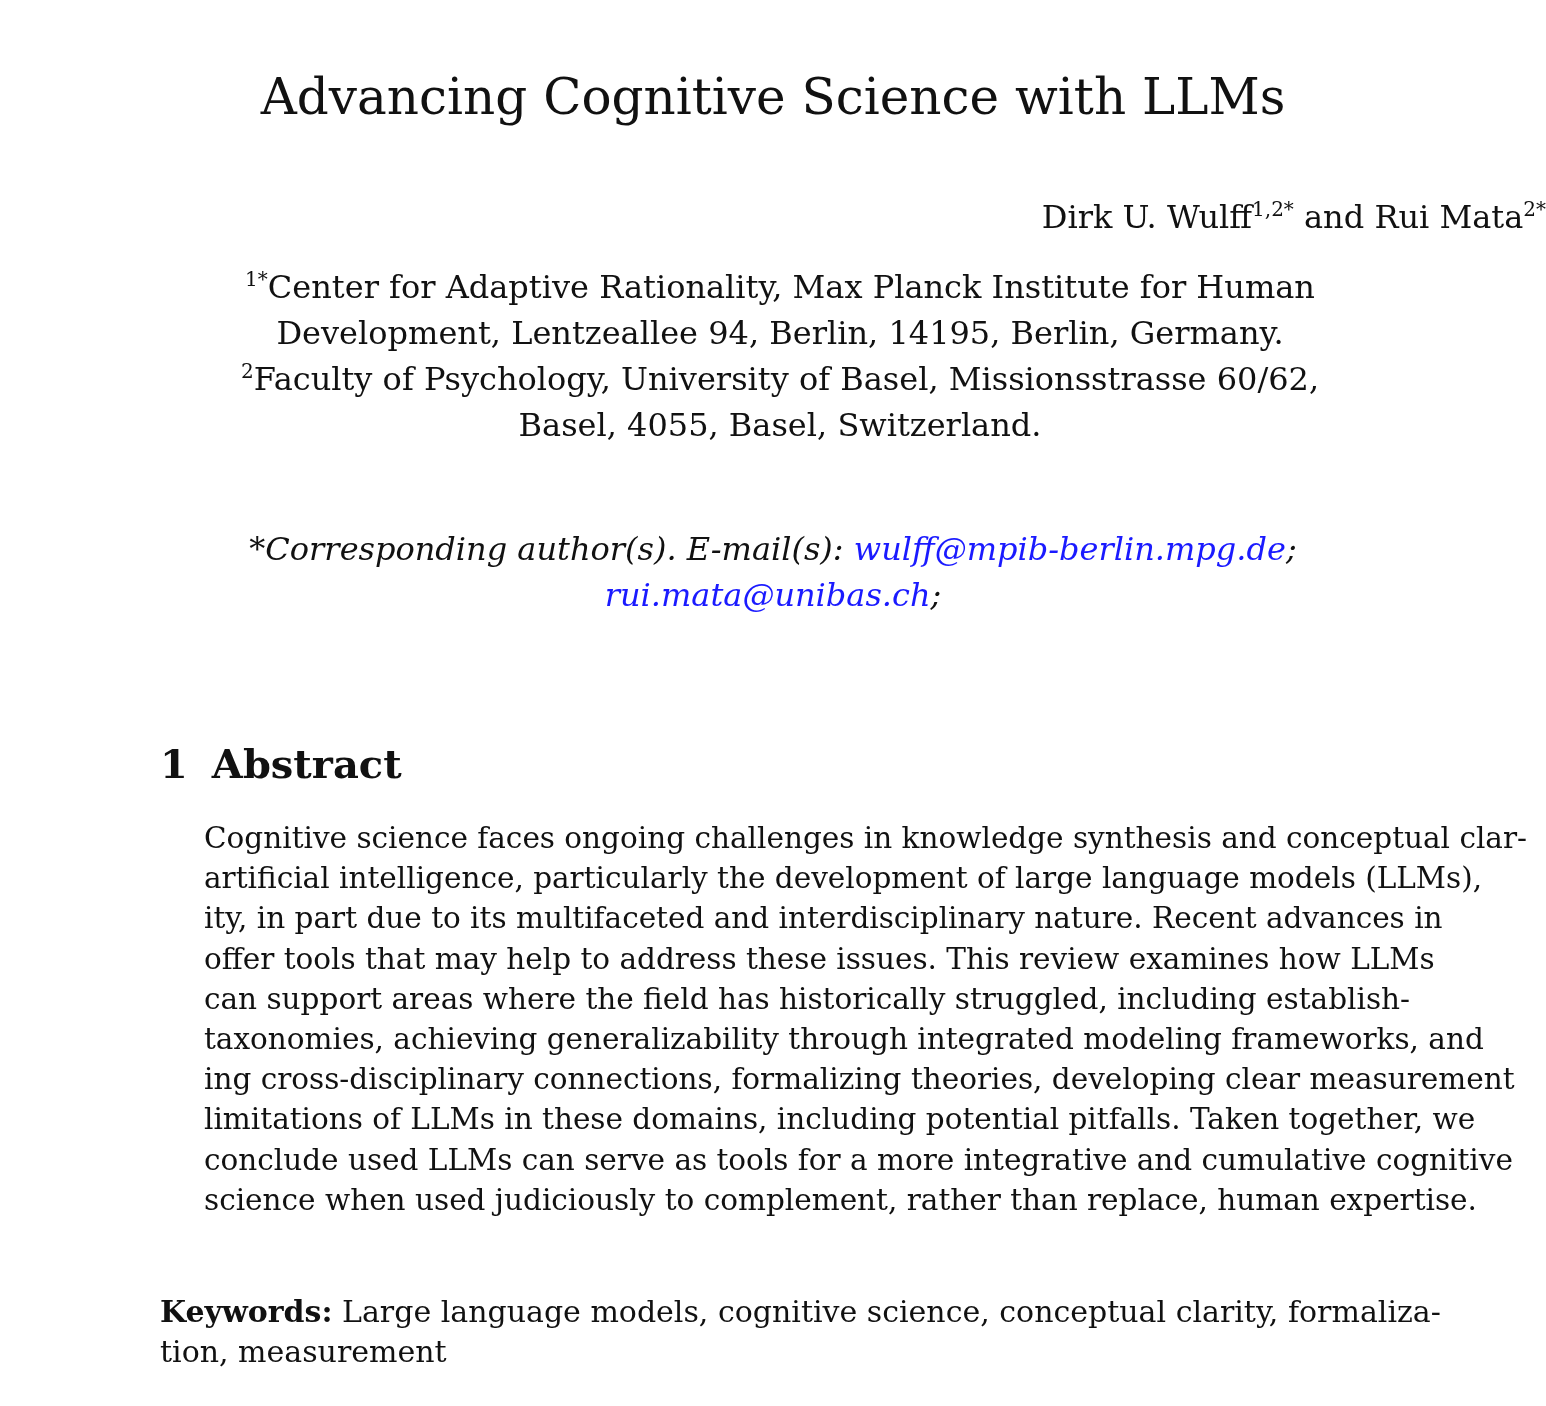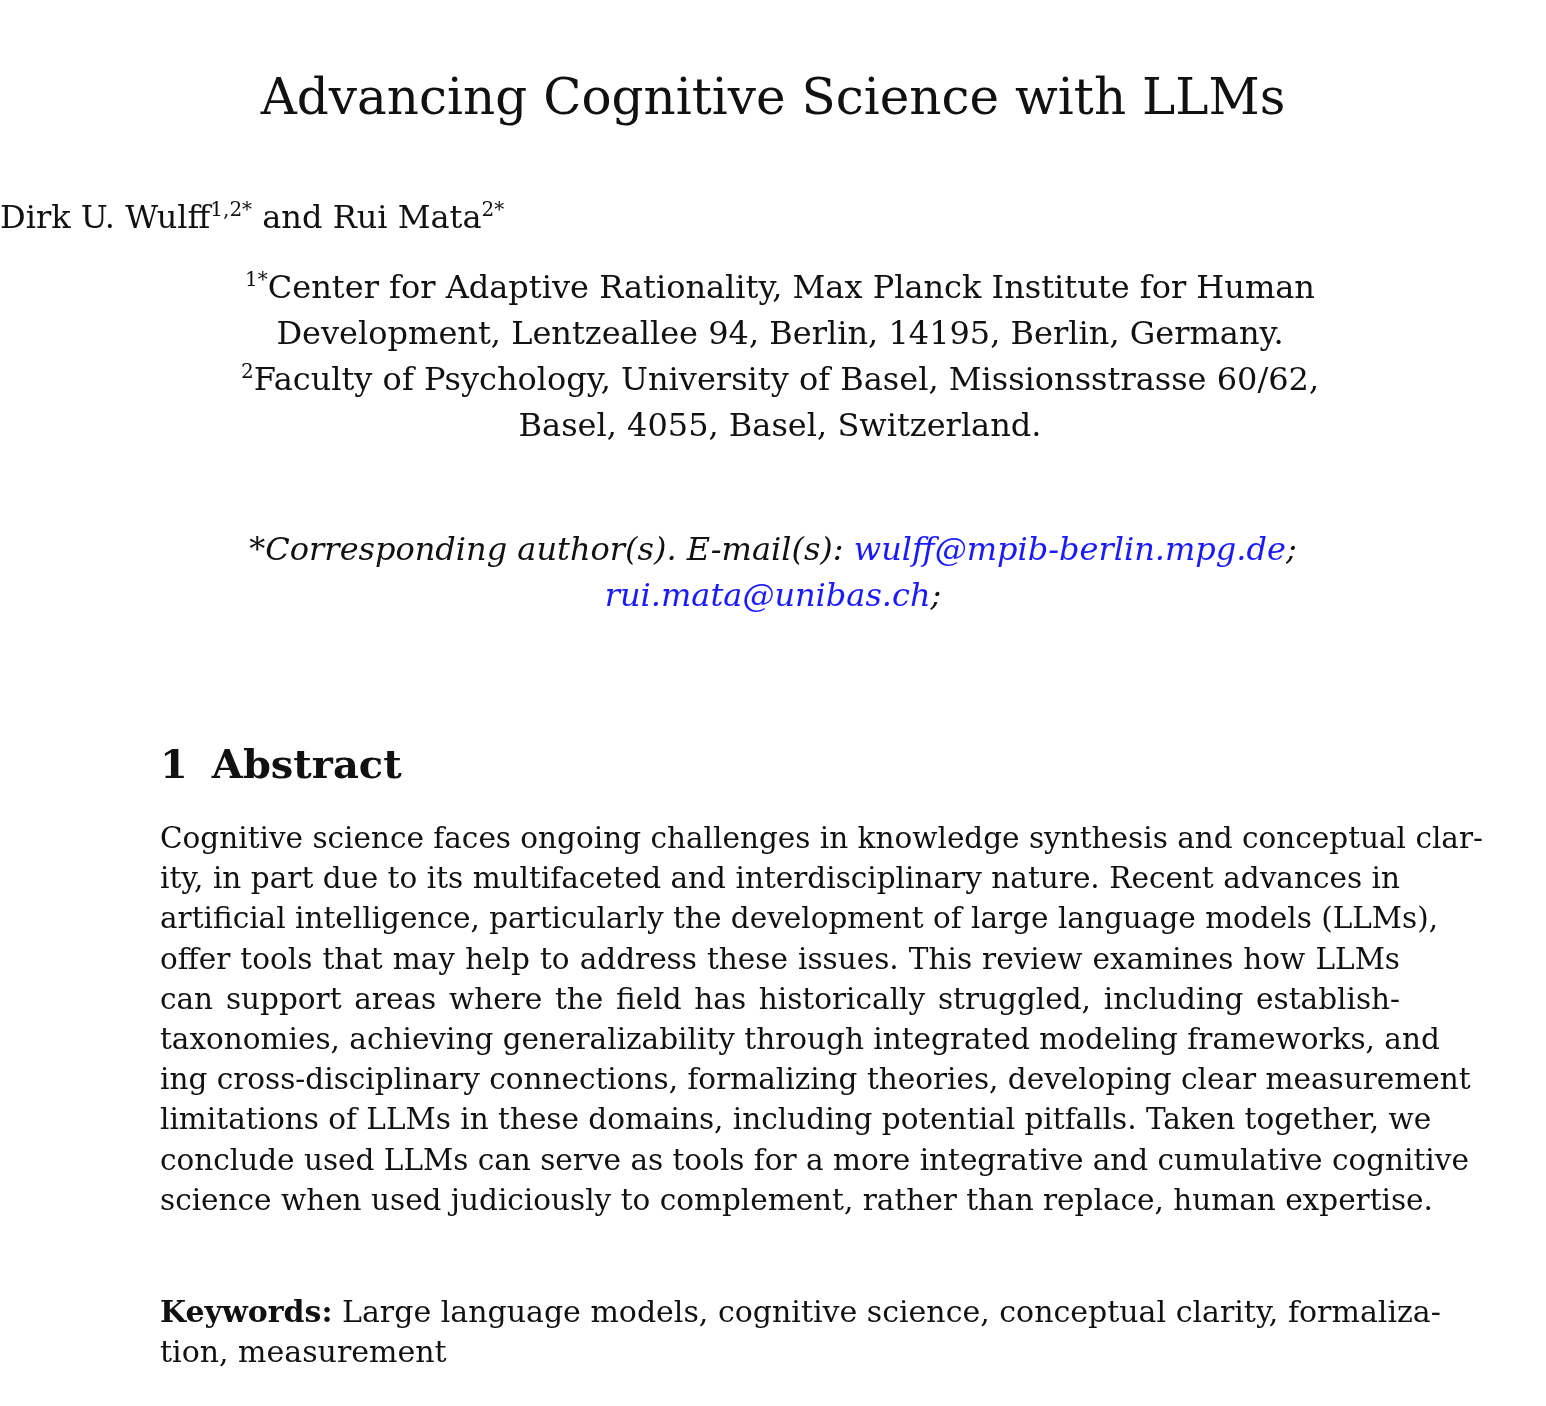--- a/index.html
+++ b/index.html
@@ -7,21 +7,21 @@
     width: 1546px; height: 1406px; position: relative; overflow: hidden;
     font-family: "DejaVu Serif", "Liberation Serif", serif;
     color: #111111;
   }
   .page { position: absolute; left: 0; top: 0; width: 1546px; height: 1364px; }
   .title {
     position: absolute; left: 0; width: 1546px; top: 62px; text-align: center;
     font-size: 50px; line-height: 70px; letter-spacing: 0px; color: #111;
   }
   .authors {
-    position: absolute; left: 0; width: 1546px; top: 194px; text-align: left;
+    position: absolute; left: 0; width: 1546px; top: 194px; text-align: right;
     font-size: 32px; line-height: 46px;
   }
   sup { font-size: 20px; vertical-align: 12px; line-height: 0; }
   .affil {
     position: absolute; left: 200px; width: 1160px; top: 264px; text-align: center;
     font-size: 32px; line-height: 46px;
   }
   .affil .line { display: block; white-space: nowrap; }
   .corr {
     position: absolute; left: 0; width: 1546px; top: 526px; text-align: center;
@@ -31,21 +31,21 @@
   a.email { color: #1a1aff; text-decoration: none; }
   .section-title {
     position: absolute; left: 160px; top: 736px; font-size: 40px; line-height: 56px;
     font-weight: bold; color: #111;
   }
   .section-title .num { margin-right: 24px; }
   .abstract {
     position: absolute; left: 160px; width: 1240px; top: 818px;
     font-size: 29.5px; line-height: 40.2px;
   }
-  .abstract .line { display: block; white-space: nowrap; text-align: justify; text-align-last: justify; }
+  .abstract .line { display: block; white-space: nowrap; text-align: justify; text-align-last: justify; margin-left: 44px; }
   .abstract .line.last { text-align-last: left; }
   .keywords {
     position: absolute; left: 160px; width: 1240px; top: 1292px;
     font-size: 30px; line-height: 40.2px;
   }
   .keywords .line { display: block; white-space: nowrap; text-align: justify; text-align-last: justify; }
   .keywords .line.last { text-align-last: left; }
   .kw-label { font-weight: bold; }
 </style>
 </head>
@@ -70,22 +70,22 @@
     <span class="line"><span style="white-space:pre">*Corresponding author(s). E-mail(s): </span><a class="email">wulff@mpib-berlin.mpg.de</a><span>;</span></span>
     <span class="line"><a class="email">rui.mata@unibas.ch</a><span>;</span></span>
   </div>
 
   <div class="section-title">
     <span class="num">1</span><span>Abstract</span>
   </div>
 
   <div class="abstract" id="abstract">
       <span class="line">Cognitive science faces ongoing challenges in knowledge synthesis and conceptual clar-</span>
+      <span class="line">artificial intelligence, particularly the development of large language models (LLMs),</span>
       <span class="line">ity, in part due to its multifaceted and interdisciplinary nature. Recent advances in</span>
-      <span class="line">artificial intelligence, particularly the development of large language models (LLMs),</span>
       <span class="line">offer tools that may help to address these issues. This review examines how LLMs</span>
       <span class="line">can support areas where the field has historically struggled, including establish-</span>
       <span class="line">taxonomies, achieving generalizability through integrated modeling frameworks, and</span>
       <span class="line">ing cross-disciplinary connections, formalizing theories, developing clear measurement</span>
       <span class="line">limitations of LLMs in these domains, including potential pitfalls. Taken together, we</span>
       <span class="line">conclude used LLMs can serve as tools for a more integrative and cumulative cognitive</span>
       <span class="line last">science when used judiciously to complement, rather than replace, human expertise.</span>
     </div>
 
   <div class="keywords">

